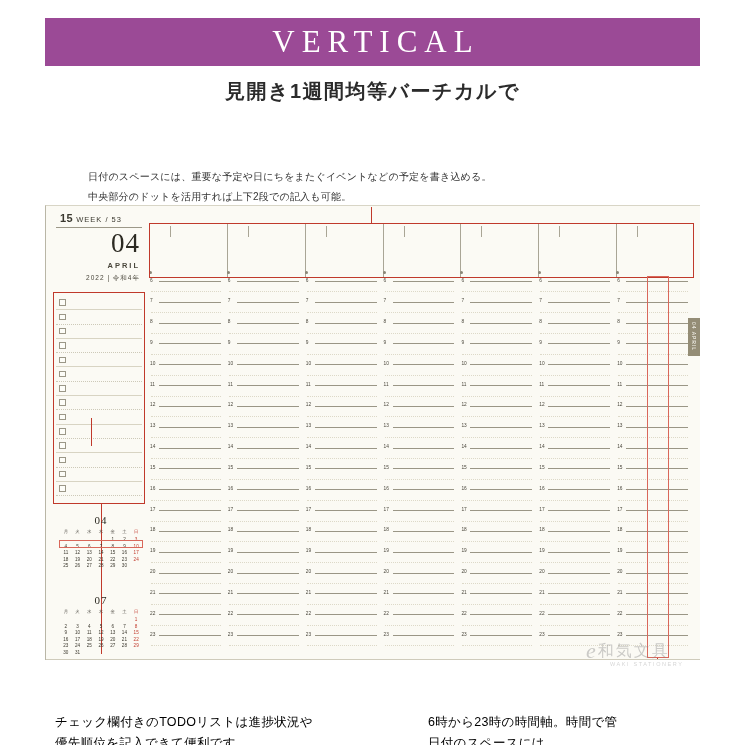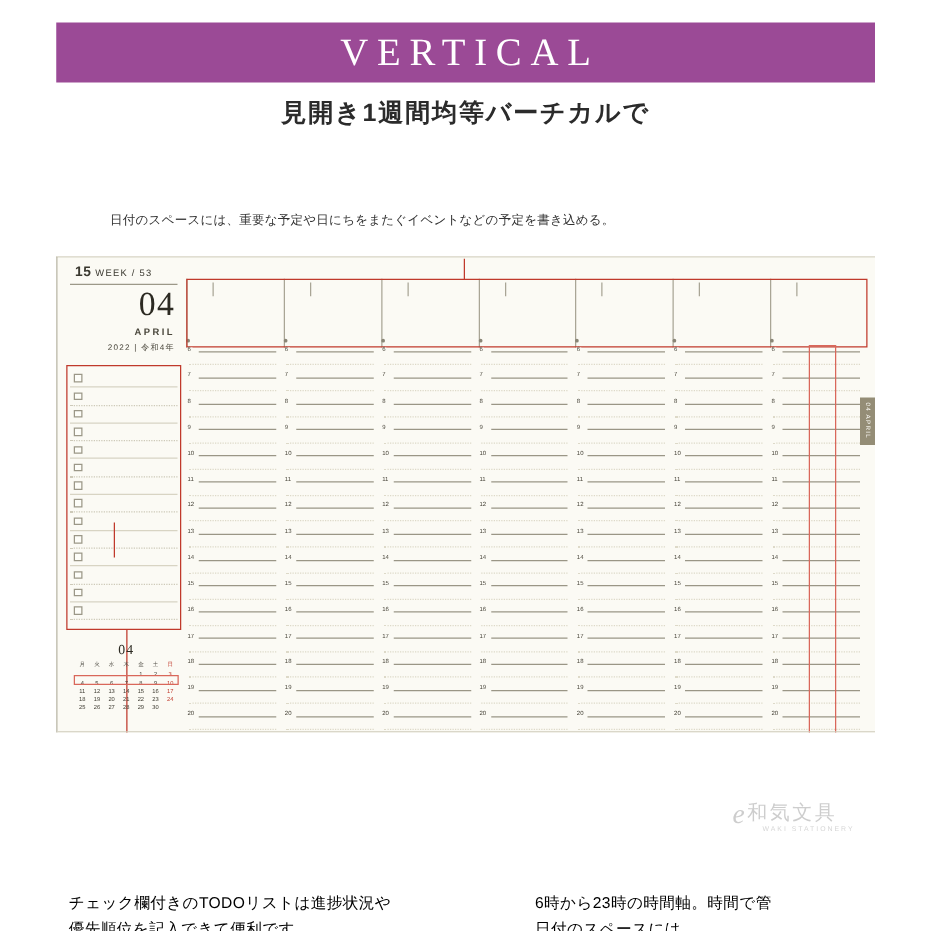--- a/index.html
+++ b/index.html
@@ -60,21 +60,21 @@
     letter-spacing: 0.2px;
     margin-top: 17px;
   }
 
   
   .planner {
     position: absolute;
     left: 45px;
     top: 205px;
     width: 655px;
-    height: 381px;
+    height: 455px;
     background: #fbfaf4;
     border-left: 1px solid #b9b6a6;
     border-top: 1px solid #d8d5c6;
     overflow: hidden;
   }
   .planner::after {
     content: "";
     position: absolute;
     left: 0; right: 0; bottom: 0;
     height: 1px;
@@ -433,20 +433,21 @@
 <div class="banner">
   <div class="banner-title">VERTICAL</div>
 </div>
 
 <div class="headline">
   <div>見開き1週間均等バーチカルで</div>
 </div>
 
 <div class="lead">
   <div>日付のスペースには、重要な予定や日にちをまたぐイベントなどの予定を書き込める。</div>
+  <div>中央部分のドットを活用すれば上下2段での記入も可能。</div>
 </div>
 
 <div class="planner">
 
   <div class="week-label">
     <span class="wnum">15</span>
     <span class="wtxt">WEEK / 53</span>
   </div>
   <div class="left-head-rule"></div>
 

